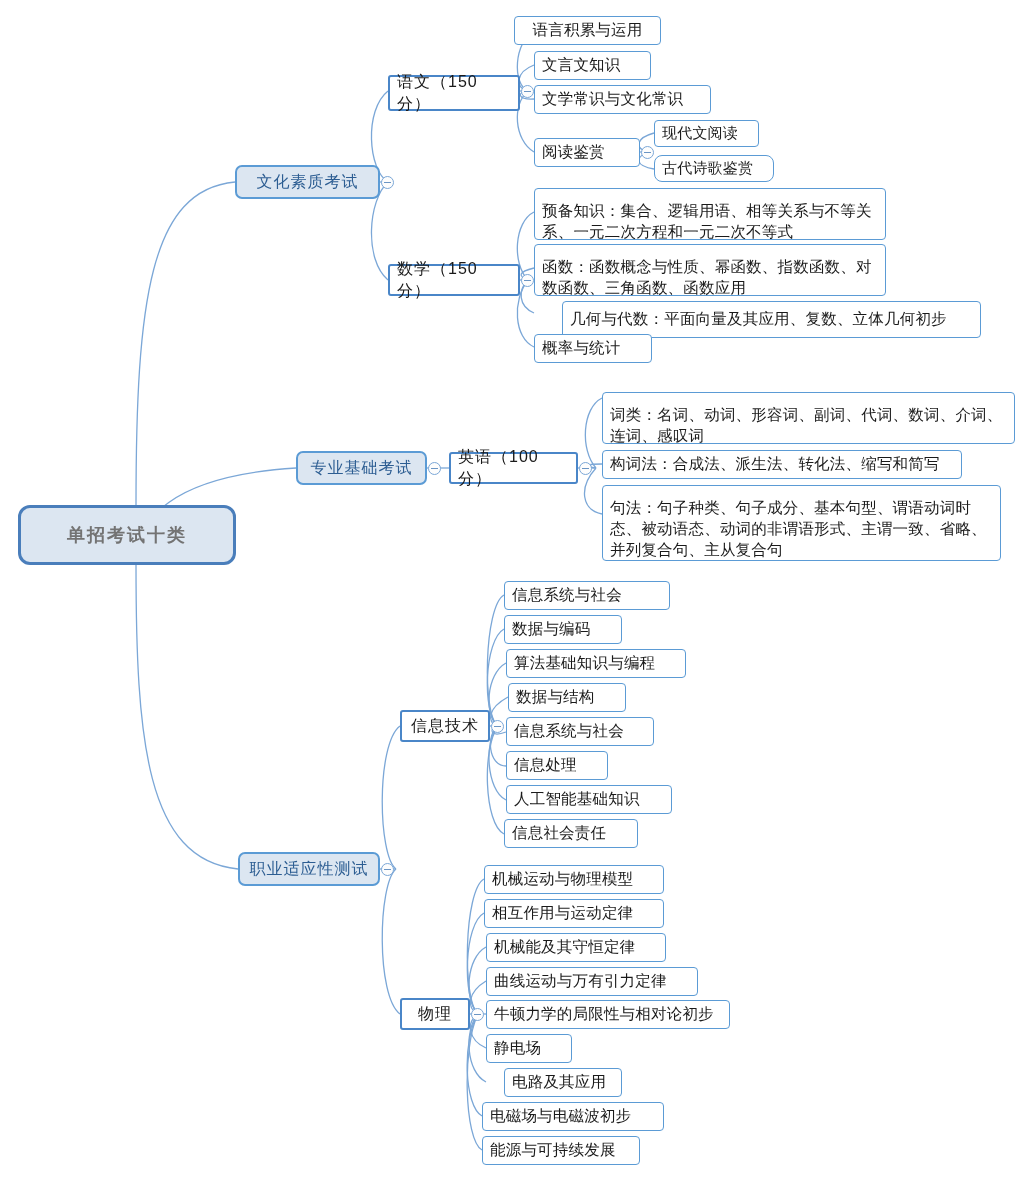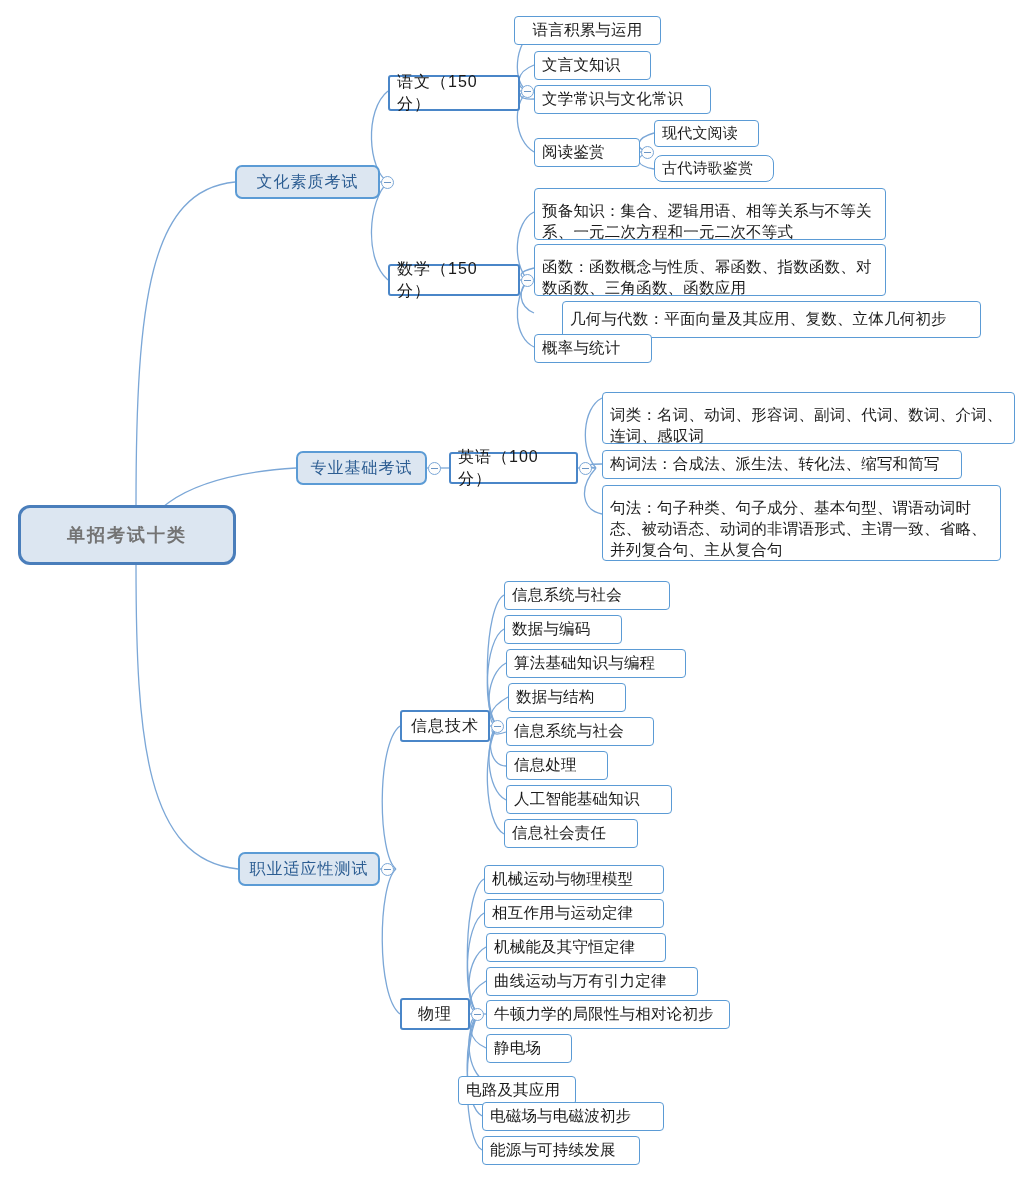--- a/index.html
+++ b/index.html
@@ -275,21 +275,21 @@
   </div>
   <div class="node lvl3" style="left:486px;top:967px;width:212px;height:29px;">
     <span>曲线运动与万有引力定律</span>
   </div>
   <div class="node lvl3" style="left:486px;top:1000px;width:244px;height:29px;">
     <span>牛顿力学的局限性与相对论初步</span>
   </div>
   <div class="node lvl3" style="left:486px;top:1034px;width:86px;height:29px;">
     <span>静电场</span>
   </div>
-  <div class="node lvl3" style="left:458px;top:1068px;width:118px;height:29px;margin-top:8px;">
+  <div class="node lvl3" style="left:504px;top:1068px;width:118px;height:29px;">
     <span>电路及其应用</span>
   </div>
   <div class="node lvl3" style="left:482px;top:1102px;width:182px;height:29px;">
     <span>电磁场与电磁波初步</span>
   </div>
   <div class="node lvl3" style="left:482px;top:1136px;width:158px;height:29px;">
     <span>能源与可持续发展</span>
   </div>
 
 </div>

